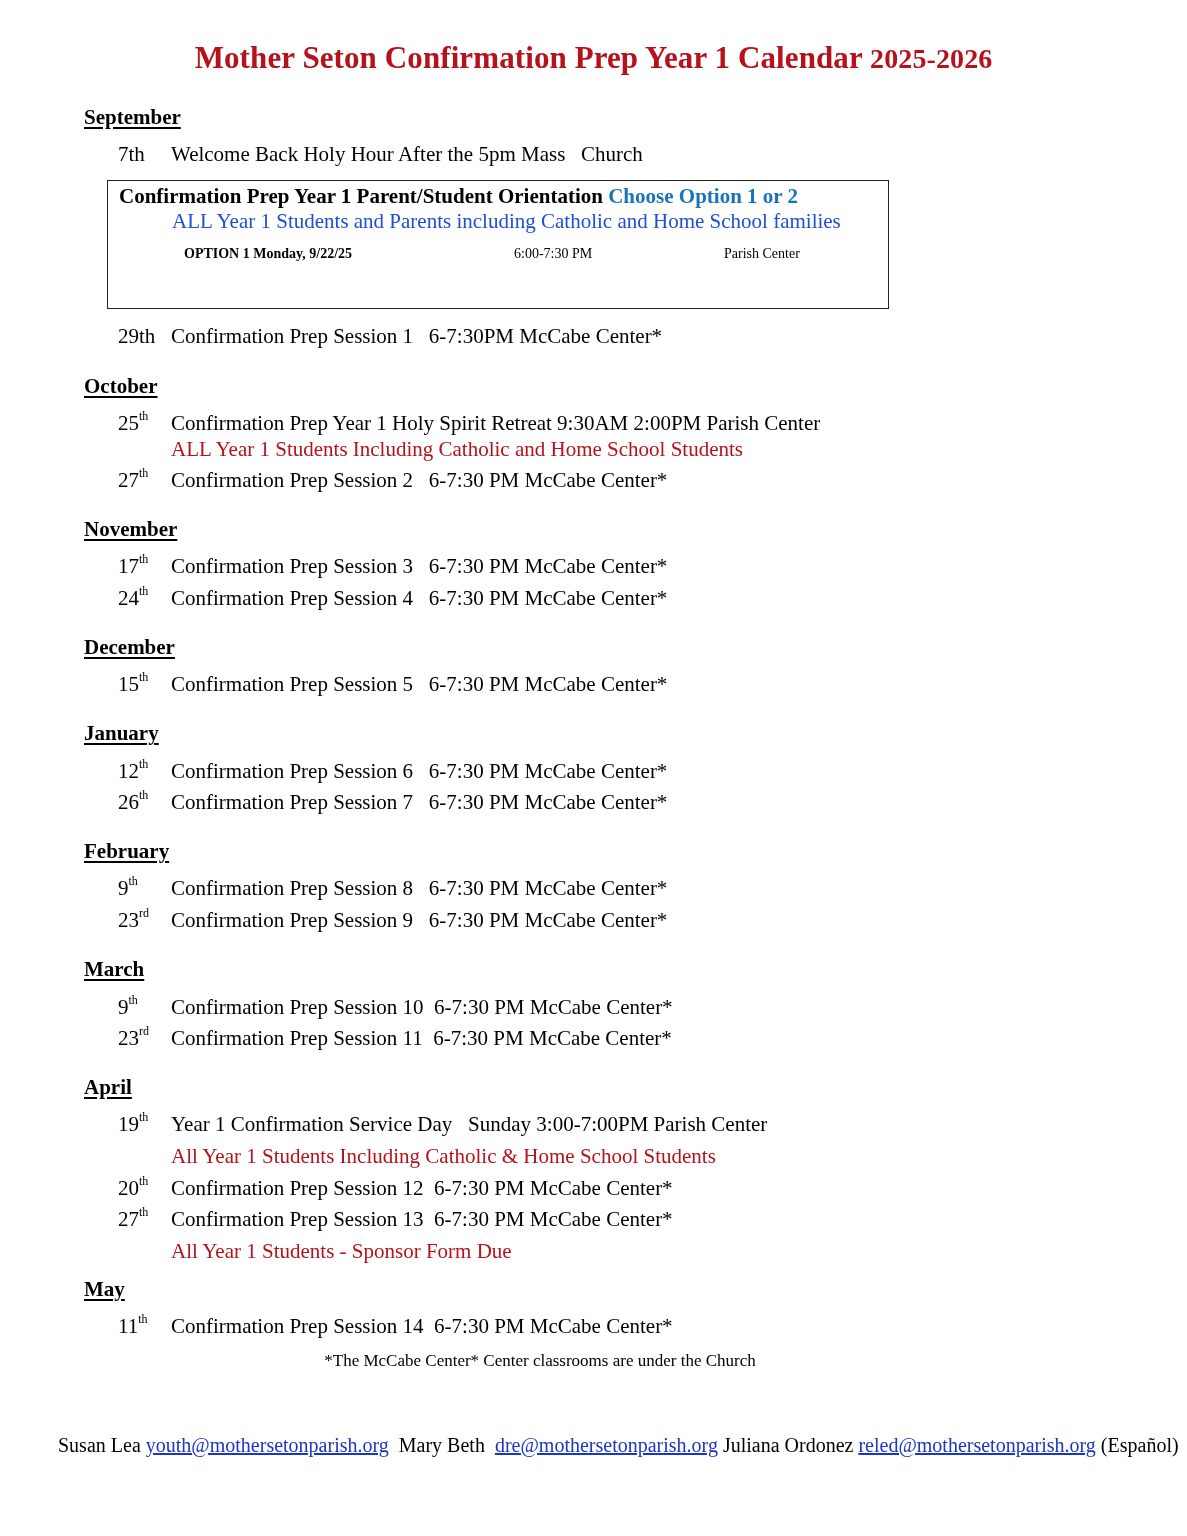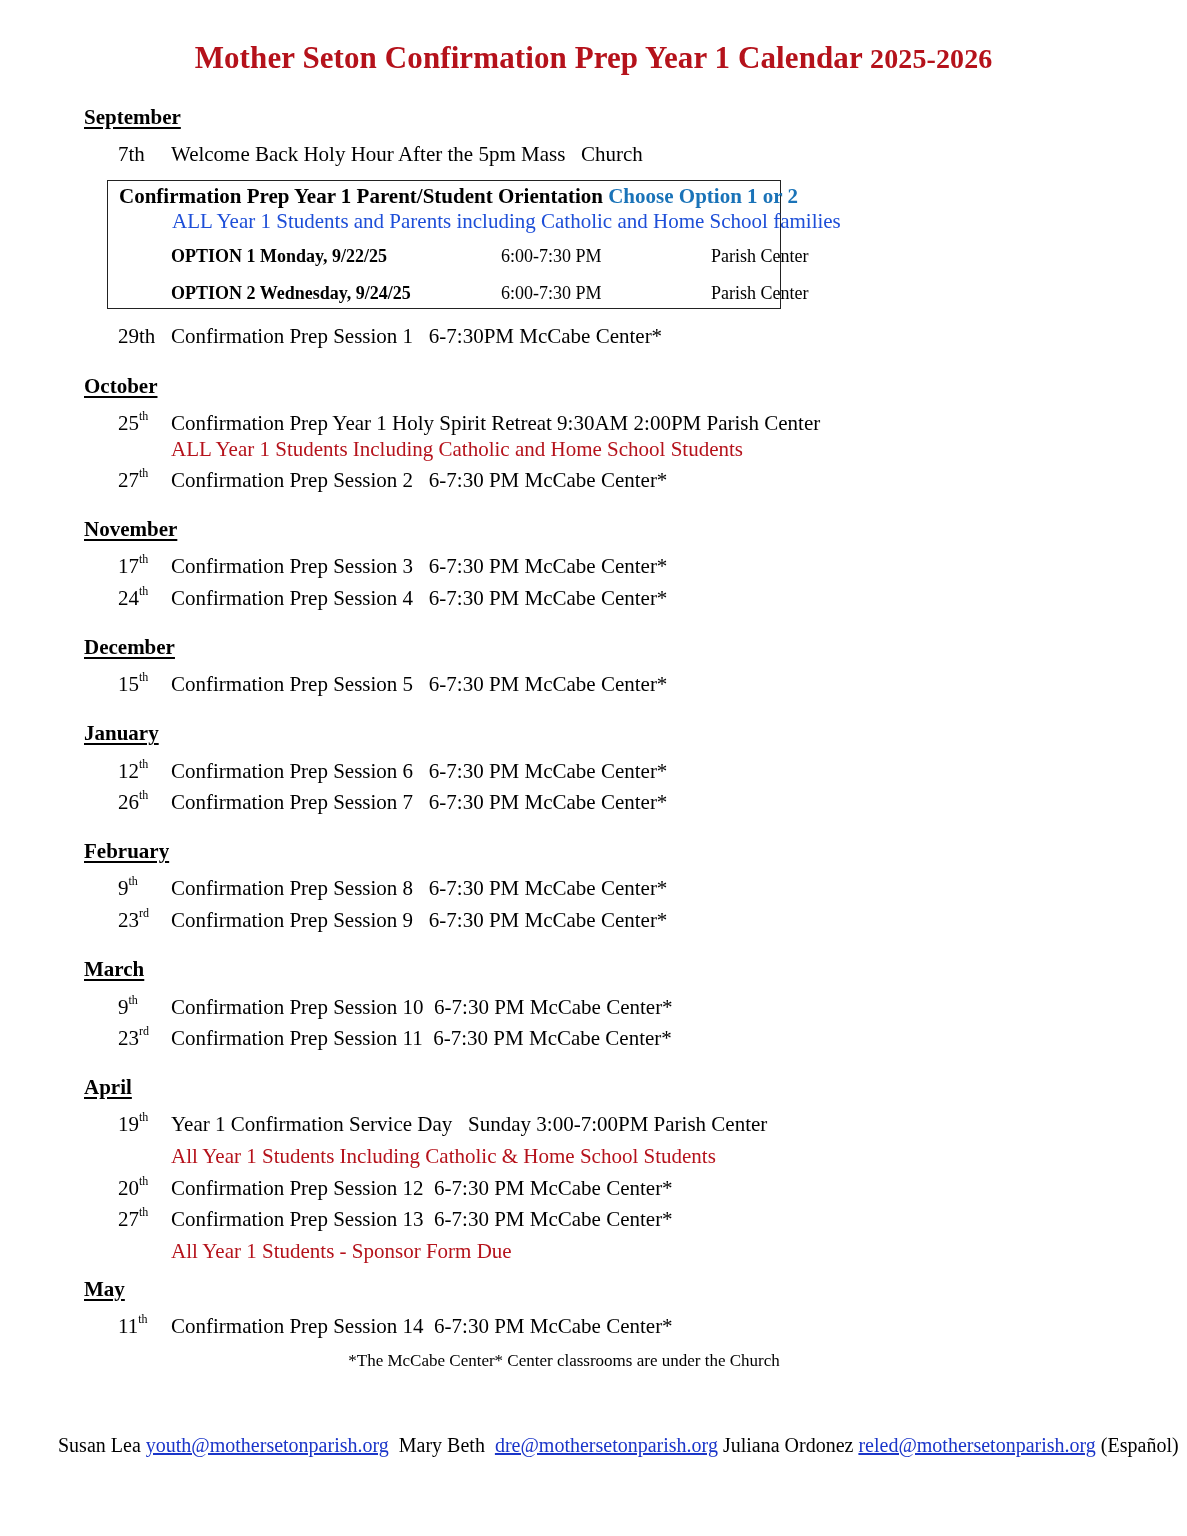--- a/index.html
+++ b/index.html
@@ -8,50 +8,47 @@
   .title { position:absolute; top:40px; left:0; width:1187px; text-align:center;
            font-weight:bold; font-size:31px; color:#b5121b; letter-spacing:0.1px; }
   .title .year { font-size:28px; }
   .month { position:absolute; left:84px; font-weight:bold; font-size:21px;
            text-decoration:underline; text-decoration-thickness:2px; text-underline-offset:3px; }
   .row { position:absolute; left:118px; font-size:21px; white-space:nowrap; }
   .row .day { display:inline-block; width:53px; font-weight:normal; }
   .row .day sup { font-size:12px; vertical-align:top; position:relative; top:-2px; }
   .row .desc { }
   .note { position:absolute; left:171px; font-size:21px; color:#b5121b; white-space:nowrap; }
-  .orient { position:absolute; left:107px; top:180px; width:674px; height:129px;
+  .orient { position:absolute; left:107px; top:180px; width:782px; height:129px;
             border:1.5px solid #222; box-sizing:border-box; }
   .orient .head { position:absolute; left:11px; top:3px; font-weight:bold; font-size:21px; white-space:nowrap; }
   .orient .head .choose { color:#1a73b8; }
   .orient .sub { position:absolute; left:64px; top:28px; font-size:21px; color:#1d4ed8; white-space:nowrap; }
-  .orient .opt { position:absolute; left:63px; font-size:18px; white-space:nowrap; }
+  .orient .opt { position:absolute; left:76px; font-size:14px; white-space:nowrap; }
   .orient .opt .olabel { font-weight:bold; display:inline-block; width:330px; }
   .orient .opt .otime { display:inline-block; width:210px; }
-  .footnote { position:absolute; top:1351px; left:0; width:1080px; text-align:center; font-size:17px;margin-left:24px; }
+  .footnote { position:absolute; top:1351px; left:0; width:1080px; text-align:center; font-size:17px; }
   .footer { position:absolute; top:1434px; left:58px; font-size:20px; white-space:nowrap; }
   .footer a { color:#1a35c9; text-decoration:underline; }
 </style>
 </head>
 <body>
 
 <div class="title"><span>Mother Seton Confirmation Prep Year 1 Calendar </span><span class="year">2025-2026</span></div>
 
 <div class="month" style="top:105px">September</div>
 <div class="row" style="top:142px">
   <span class="day">7th</span><span class="desc" style="white-space:pre">Welcome Back Holy Hour After the 5pm Mass   Church</span>
 </div>
 
 <div class="orient">
   <div class="head"><span>Confirmation Prep Year 1 Parent/Student Orientation </span><span class="choose">Choose Option 1 or 2</span></div>
   <div class="sub">ALL Year 1 Students and Parents including Catholic and Home School families</div>
   <div class="opt" style="top:65px">
     <span class="olabel">OPTION 1 Monday, 9/22/25</span><span class="otime">6:00-7:30 PM</span><span>Parish Center</span>
-  </div>
-  <div class="opt" style="top:102px">
-    <span class="olabel">OPTION 2 Wednesday, 9/24/25</span><span class="otime">6:00-7:30 PM</span><span>Parish Center</span>
   </div>
 </div>
 
 <div class="row" style="top:324px">
   <span class="day">29th</span><span style="white-space:pre">Confirmation Prep Session 1   6-7:30PM McCabe Center*</span>
 </div>
 
 <div class="month" style="top:374px">October</div>
 <div class="row" style="top:411px">
   <span class="day"><span>25</span><sup>th</sup></span><span>Confirmation Prep Year 1 Holy Spirit Retreat 9:30AM 2:00PM Parish Center</span>

